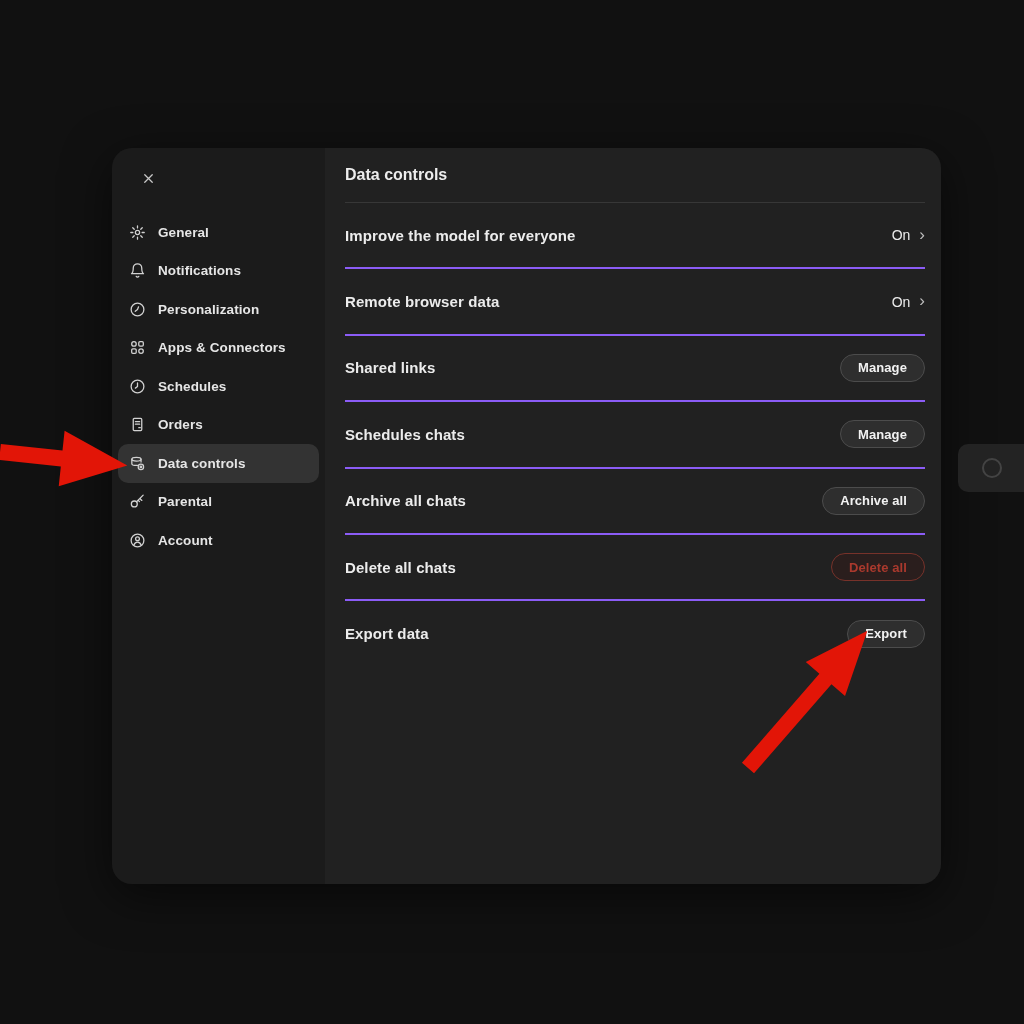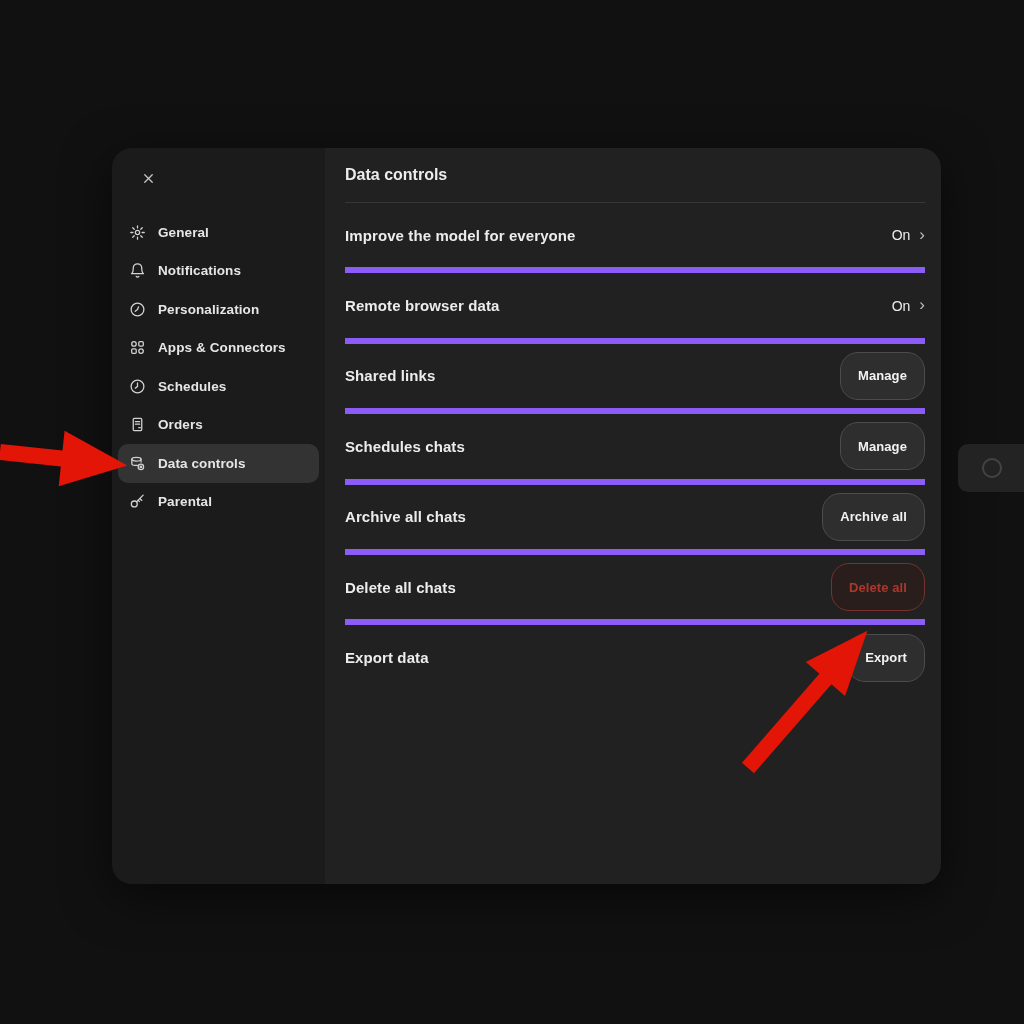--- a/index.html
+++ b/index.html
@@ -20,27 +20,27 @@
   .nav-item{height:38.5px;margin:0 6px;padding:0 10px;border-radius:10px;display:flex;align-items:center;gap:12px;
             color:#e6e6e6;font-size:13.5px;font-weight:700;letter-spacing:.1px;cursor:pointer;background:transparent;border:none;text-align:right;}
   .nav-item.selected{background:#333333;}
   .nav-icon{width:18px;height:18px;display:flex;align-items:center;justify-content:center;color:#d2d2d2;flex-shrink:0;}
   .nav-icon svg{width:17px;height:17px;fill:none;stroke:currentColor;stroke-width:1.8;stroke-linecap:round;stroke-linejoin:round;}
 
   
   .panel-header{height:54px;display:flex;align-items:center;border-bottom:1px solid #373737;}
   .panel-title{font-size:16px;font-weight:700;color:#ededed;}
   .rows{display:flex;flex-direction:column;}
-  .row{height:64.4px;display:flex;align-items:center;justify-content:space-between;border-bottom:6px solid #8b5cf6;}
+  .row{height:64.4px;display:flex;align-items:center;justify-content:space-between;border-bottom:2px solid #8b5cf6;}
   .row:last-child{border-bottom:none;gap:11px;}
   .row-label{font-size:15px;font-weight:700;color:#ececec;letter-spacing:.1px;}
   .row-value{display:flex;align-items:center;gap:9px;cursor:pointer;}
   .value-text{font-size:14px;font-weight:400;color:#ececec;}
   .chevron{font-size:17px;line-height:1;color:#bdbdbd;font-weight:400;transform:translateY(-1px);}
-  .pill-btn{height:48px;padding:0 17px;border-radius:18px;background:#2e2e2e;border:1px solid #4c4c4c;
+  .pill-btn{height:28px;padding:0 17px;border-radius:18px;background:#2e2e2e;border:1px solid #4c4c4c;
             color:#f2f2f2;font-size:13px;font-weight:700;font-family:inherit;cursor:pointer;letter-spacing:.1px;}
   .pill-btn.danger{background:rgba(70,25,20,.25);border:1px solid #77322a;color:#aa392d;}
 
   
   .arrow{position:absolute;pointer-events:none;}
   .arrow svg{display:block;overflow:visible;}
   .arrow1{left:0px;top:420px;width:130px;height:64px;transform:rotate(6deg);transform-origin:0 50%;}
   .arrow2{left:748px;top:740px;width:185px;height:56px;transform:rotate(-49deg);transform-origin:0 50%;}
 
   
@@ -133,20 +133,30 @@
           </button>
           <button class="nav-item">
             <span class="nav-icon">
               <svg viewBox="0 0 24 24">
                 <circle cx="7.5" cy="15.5" r="4.2"></circle>
                 <path d="M10.7 12.3L20 3M15.3 7.7l2.8 2.8M12.8 10.2l2 2"></path>
               </svg>
             </span>
             <span>Parental</span>
           </button>
+          <button class="nav-item">
+            <span class="nav-icon">
+              <svg viewBox="0 0 24 24">
+                <circle cx="12" cy="12" r="9"></circle>
+                <circle cx="12" cy="9.5" r="2.7"></circle>
+                <path d="M6.9 18.5c1.1-2.7 3-4.1 5.1-4.1s4 1.4 5.1 4.1"></path>
+              </svg>
+            </span>
+            <span>Account</span>
+          </button>
         </nav>
     </div>
 
     <div class="mainpanel">
       <div class="panel-header">
         <span class="panel-title">Data controls</span>
       </div>
       <div class="rows">
           <div class="row">
             <span class="row-label">Improve the model for everyone</span>

